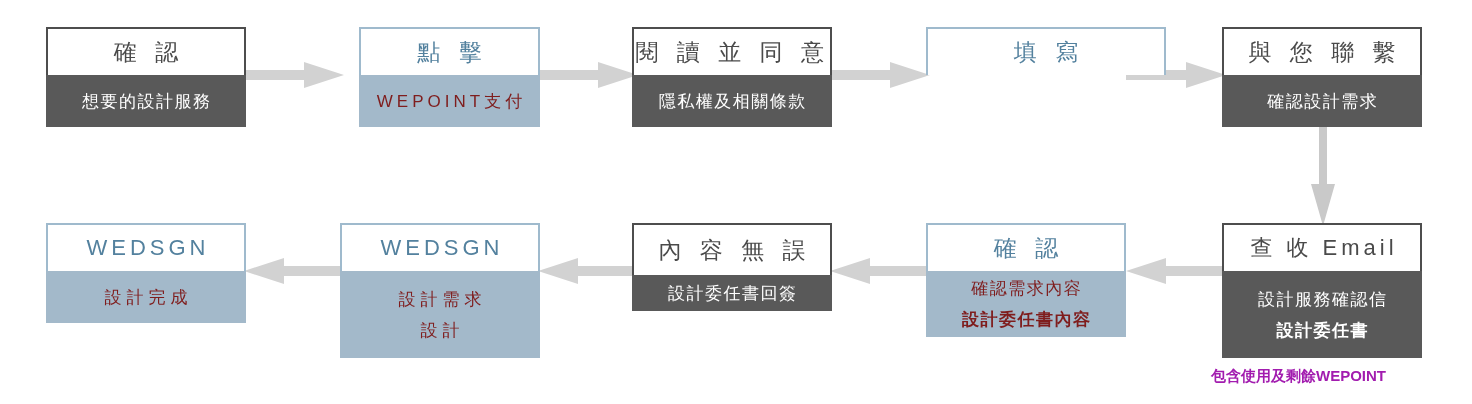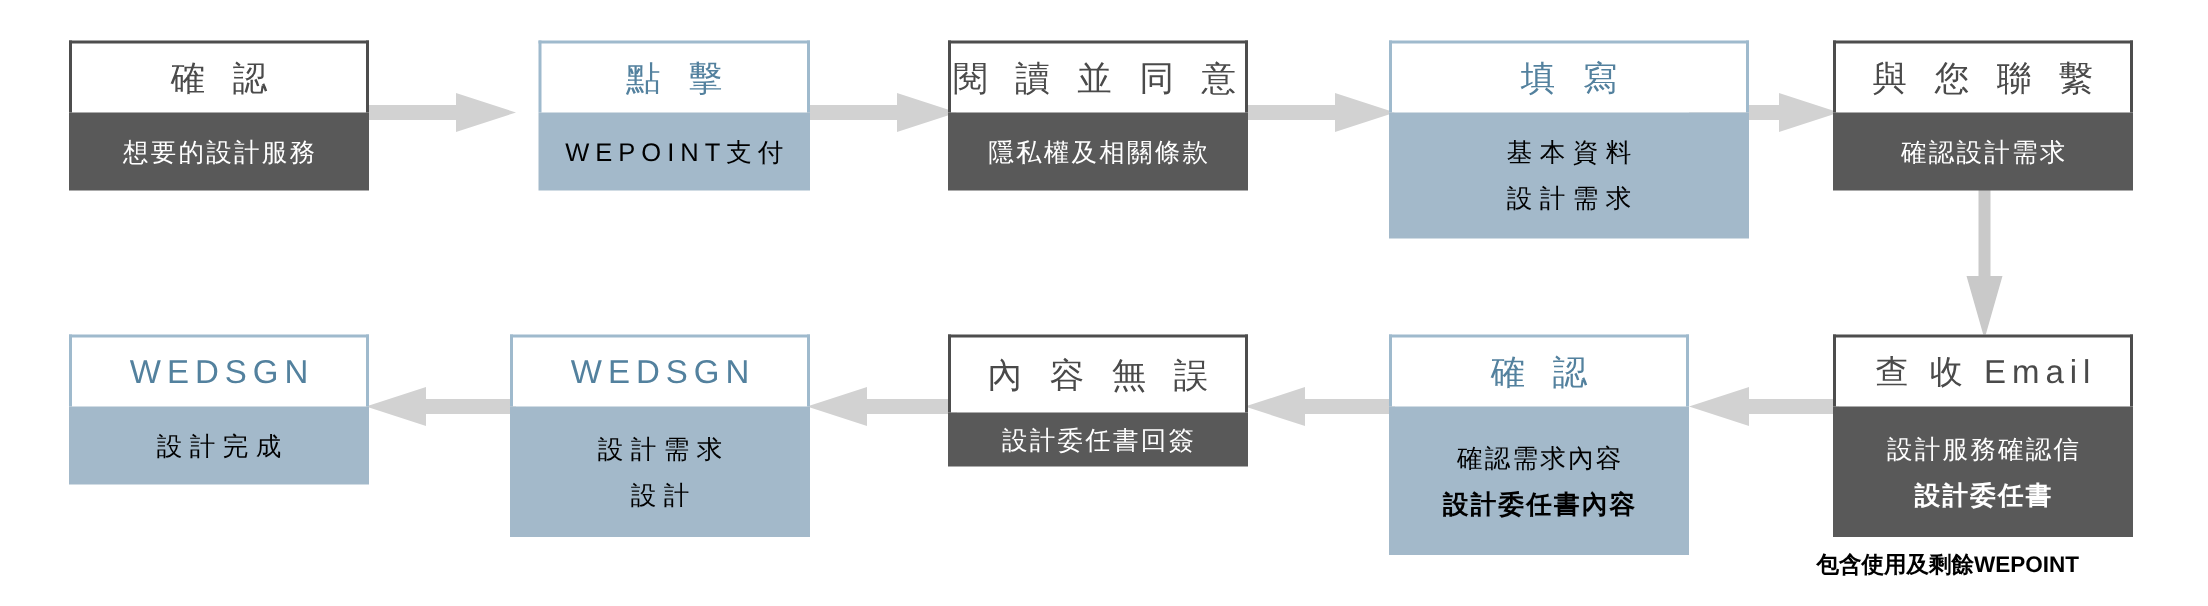--- a/index.html
+++ b/index.html
@@ -61,21 +61,21 @@
   }
 
   
   .node.blue .head {
     border: 2px solid #9fbacd;
     border-bottom: none;
     color: #53819e;
   }
   .node.blue .body {
     background: #a3b9ca;
-    color: #000000;
+    color: #7f1d1d;
   }
 
   .head-text {
     font-size: 23px;
     letter-spacing: 6px;
     text-indent: 6px;
     font-weight: 400;
   }
   .head-text.latin {
     letter-spacing: 4px;
@@ -96,21 +96,21 @@
   .body-text.spaced {
     letter-spacing: 5px;
     text-indent: 5px;
   }
   .line.bold { font-weight: bold; letter-spacing: 1.5px; }
 
   
   .caption {
     position: absolute;
     font-size: 15px;
-    color: #000000;
+    color: #a21caf;
     white-space: nowrap;
     font-weight: bold;
     letter-spacing: 0px;
     z-index: 6;
   }
 
   
   .arrow { position: absolute; z-index: 2; }
   .arrow svg { display: block; }
 </style>
@@ -197,24 +197,20 @@
     </div>
     <div class="body" style="height:52px;">
       <span class="line body-text">隱私權及相關條款</span>
     </div>
   </div>
 
   <div class="node blue" style="left:926px; top:27px; width:240px;">
     <div class="head" style="height:48px;">
       <span class="head-text">填 寫</span>
     </div>
-    <div class="body" style="height:84px;">
-      <span class="line body-text spaced">基本資料</span>
-      <span class="line body-text spaced">設計需求</span>
-    </div>
   </div>
 
   <div class="node dark" style="left:1222px; top:27px; width:200px;">
     <div class="head" style="height:48px;">
       <span class="head-text">與 您 聯 繫</span>
     </div>
     <div class="body" style="height:52px;">
       <span class="line body-text">確認設計需求</span>
     </div>
   </div>
@@ -229,21 +225,21 @@
     </div>
   </div>
   <div class="caption" style="left:1211px; top:367px;">
     <span>包含使用及剩餘WEPOINT</span>
   </div>
 
   <div class="node blue" style="left:926px; top:223px; width:200px;">
     <div class="head" style="height:48px;">
       <span class="head-text">確 認</span>
     </div>
-    <div class="body" style="height:99px;">
+    <div class="body" style="height:66px;">
       <span class="line body-text">確認需求內容</span>
       <span class="line body-text bold">設計委任書內容</span>
     </div>
   </div>
 
   <div class="node dark" style="left:632px; top:223px; width:200px;">
     <div class="head" style="height:52px;">
       <span class="head-text">內 容 無 誤</span>
     </div>
     <div class="body" style="height:36px;">

